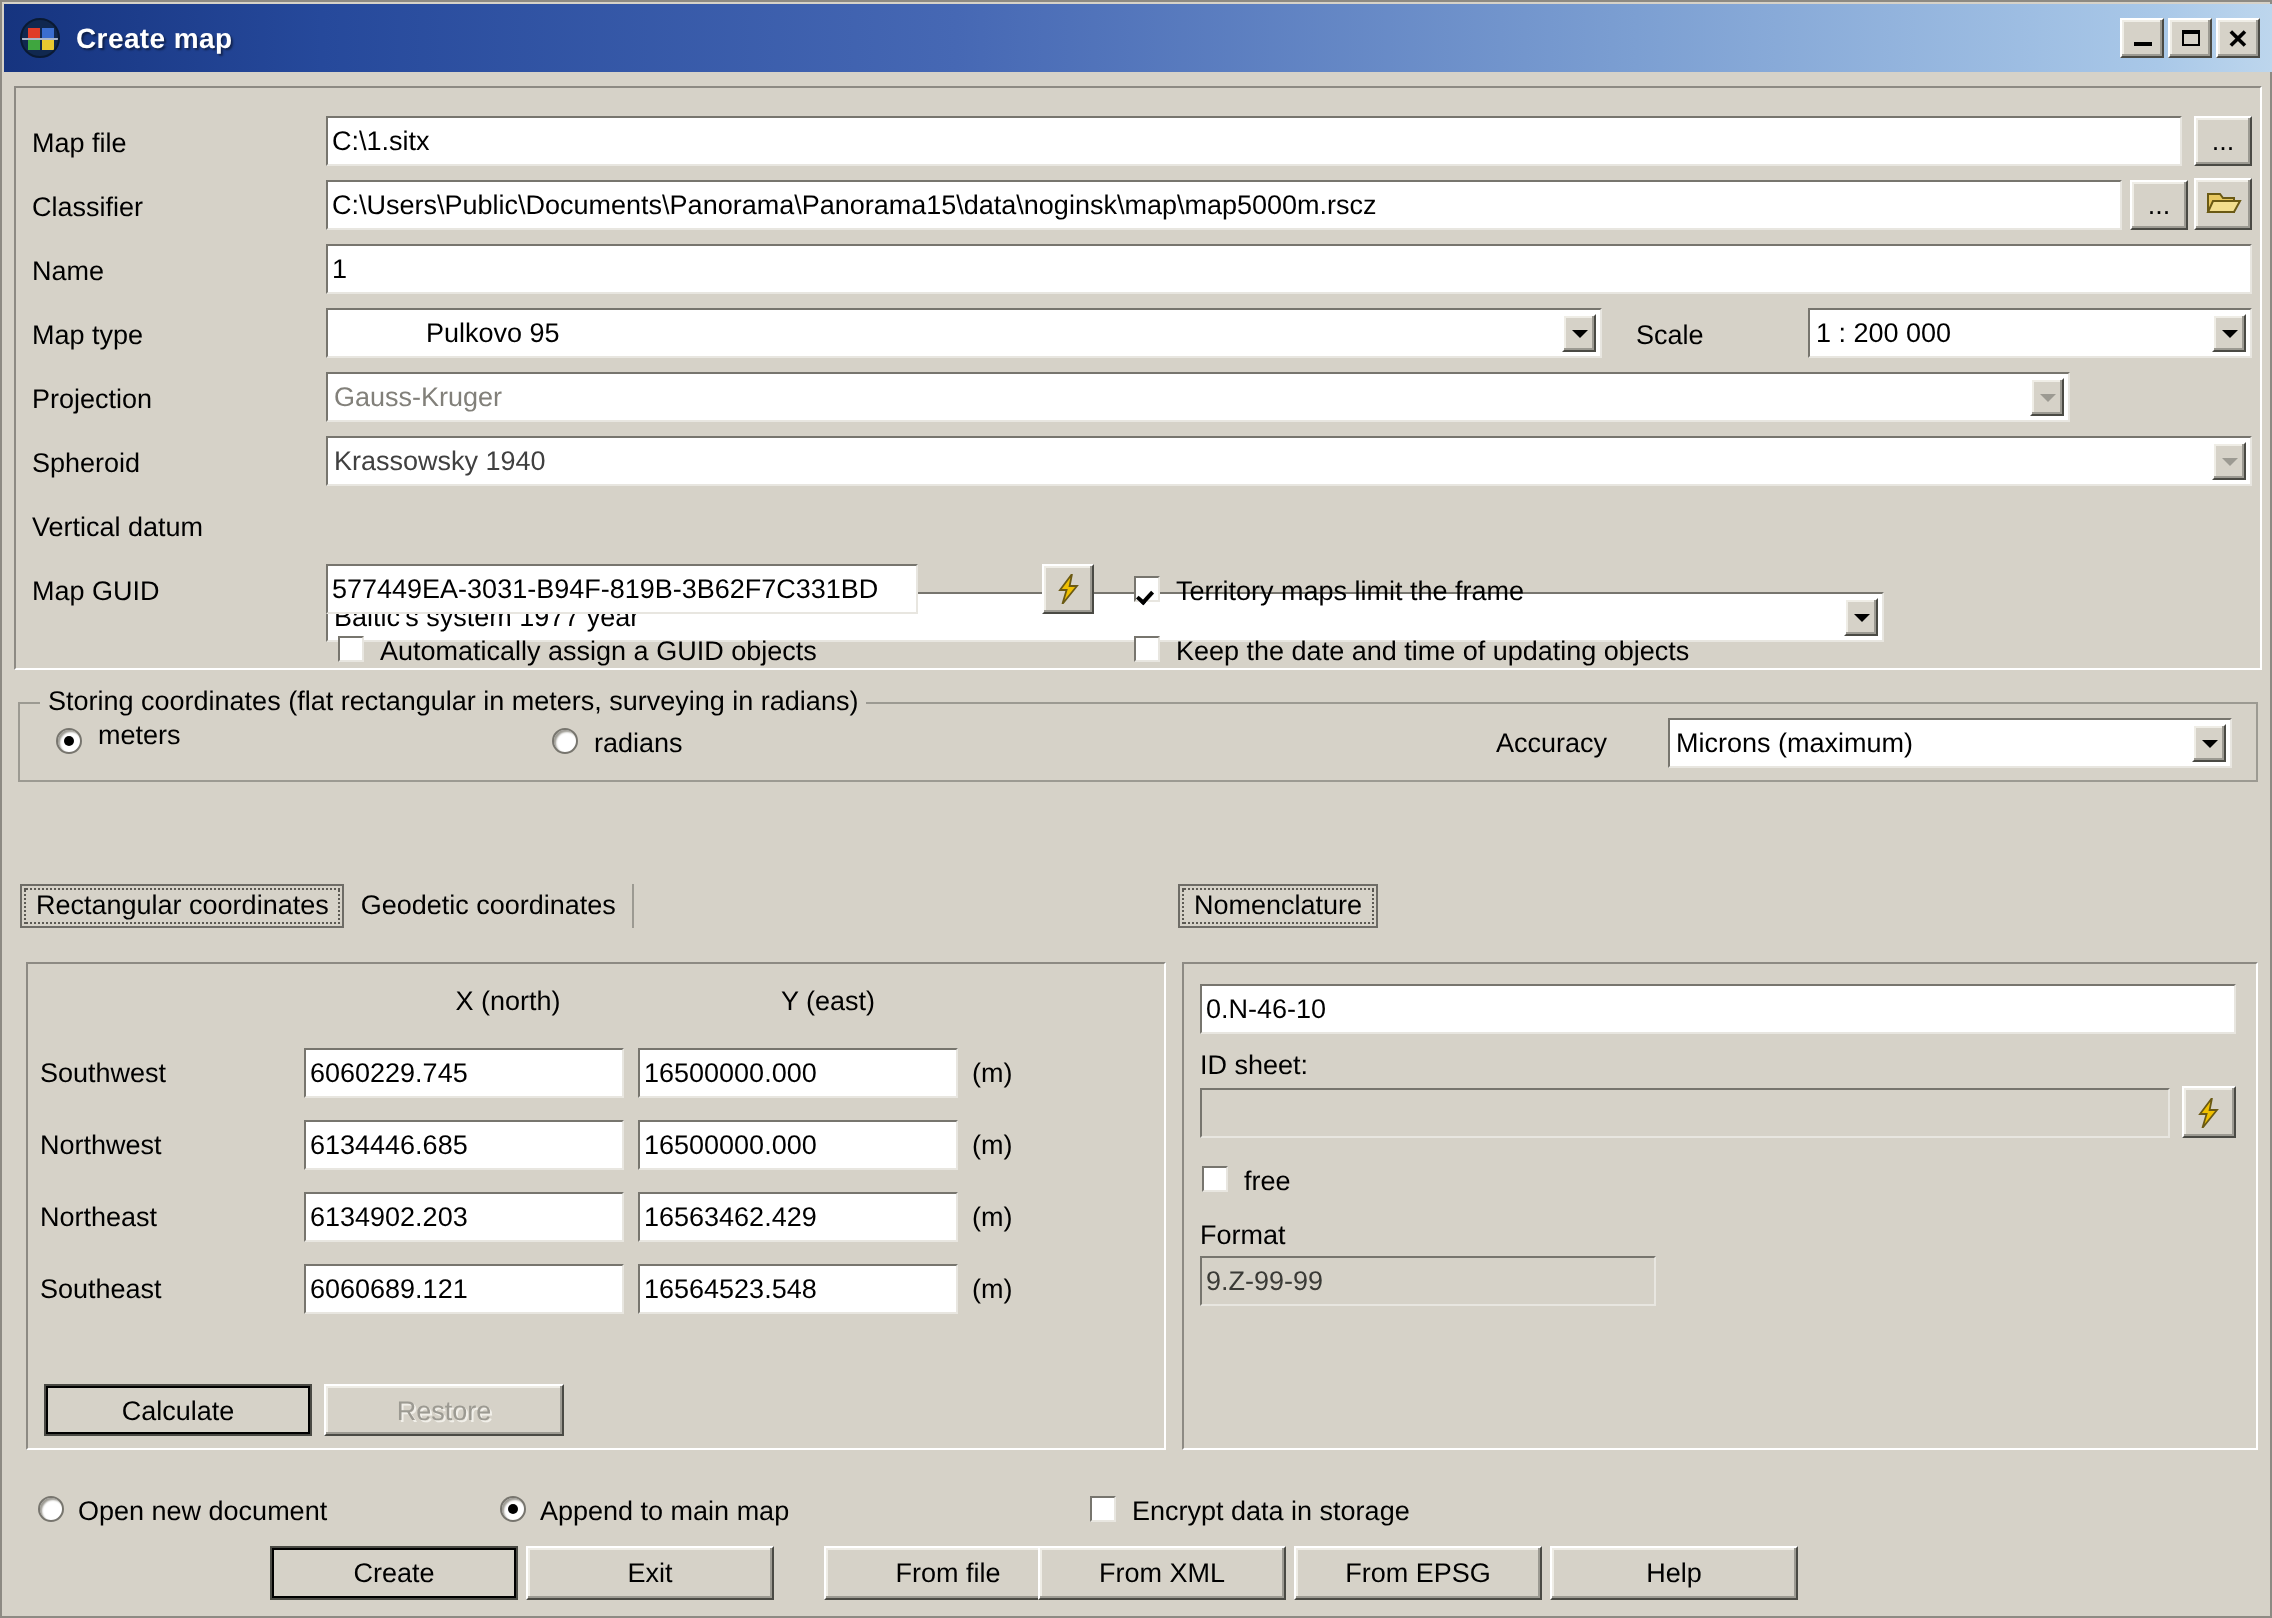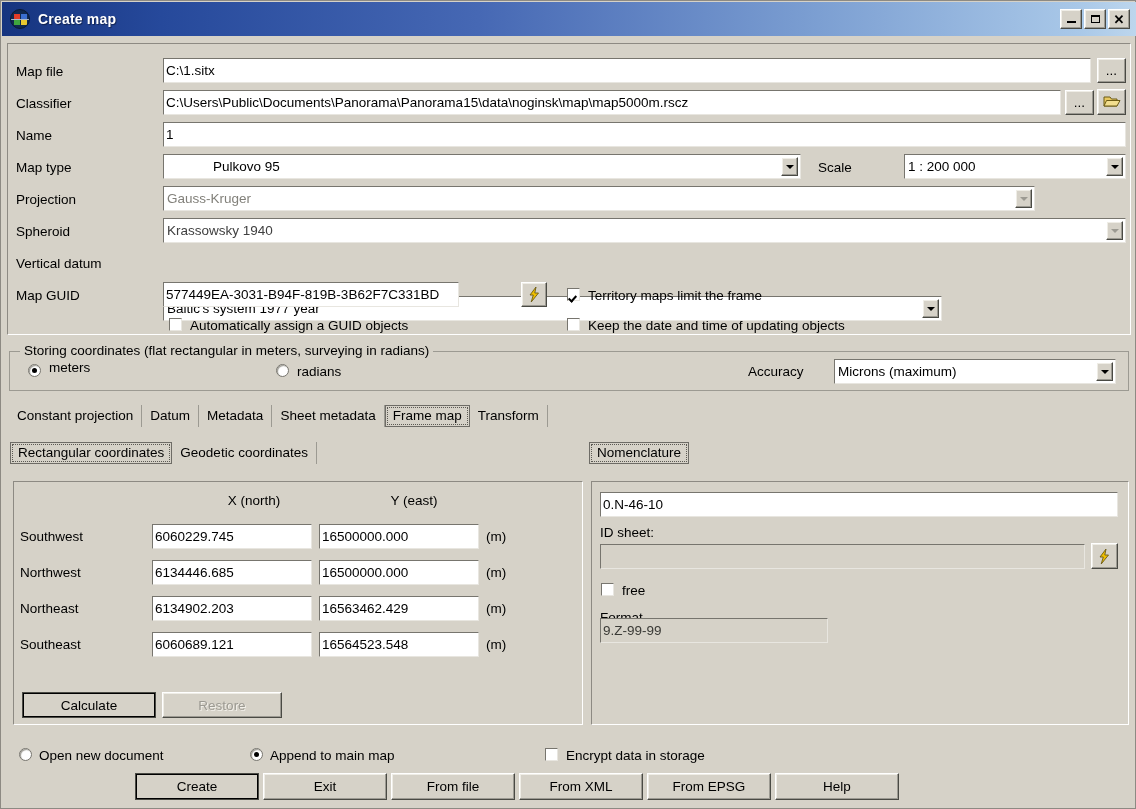--- a/index.html
+++ b/index.html
@@ -371,28 +371,20 @@
 
     <div class="lbl" style="left:738px; top:12px;">Accuracy</div>
     <div class="combo" style="left:824px; top:7px; width:282px; height:25px;">
       <div class="val">Microns (maximum)</div>
       <div class="arrow-btn">
           <span class="tri-down"></span>
         </div>
     </div>
   </div>
 
-  <div class="tabstrip" style="left:8px; top:404px;">
-    <div class="tab">Constant projection</div>
-    <div class="tab">Datum</div>
-    <div class="tab">Metadata</div>
-    <div class="tab">Sheet metadata</div>
-    <div class="tab sel">Frame map</div>
-    <div class="tab">Transform</div>
-  </div>
 
   <div class="tabstrip" style="left:9px; top:441px;">
     <div class="tab sel">Rectangular coordinates</div>
     <div class="tab">Geodetic coordinates</div>
   </div>
   <div class="tabstrip" style="left:588px; top:441px;">
     <div class="tab sel">Nomenclature</div>
   </div>
 
   <div class="panel" style="left:12px; top:480px; width:570px; height:244px;">
@@ -432,32 +424,32 @@
     <div class="iconbtn" style="left:499px; top:61px; width:27px; height:26px;">
       <svg width="11" height="15" viewBox="0 0 11 15">
         <path d="M7 0 L1 8 L4.3 8 L2.2 15 L9.5 6 L5.8 6 Z" fill="#F0C000" stroke="#6b5a14" stroke-width="0.9"></path>
       </svg>
     </div>
 
     <div class="cb" style="left:9px; top:101px;"></div>
     <div class="lbl" style="left:30px; top:101px;">free</div>
 
     <div class="lbl" style="left:8px; top:128px;">Format</div>
-    <div class="inp readonly-gray" style="left:8px; top:136px; width:228px; height:25px;">9.Z-99-99</div>
+    <div class="inp readonly-gray" style="left:8px; top:146px; width:228px; height:25px;">9.Z-99-99</div>
   </div>
 
   <div class="rd" style="left:18px; top:747px;"></div>
   <div class="lbl" style="left:38px; top:747px;">Open new document</div>
 
   <div class="rd checked" style="left:249px; top:747px;"></div>
   <div class="lbl" style="left:269px; top:747px;">Append to main map</div>
 
   <div class="cb" style="left:544px; top:747px;"></div>
   <div class="lbl" style="left:565px; top:747px;">Encrypt data in storage</div>
 
   <div class="btn default" style="left:134px; top:772px; width:124px; height:27px;">Create</div>
   <div class="btn" style="left:262px; top:772px; width:124px; height:27px;">Exit</div>
-  <div class="btn" style="left:390px; top:772px; width:124px; height:27px;">From file</div>
+  <div class="btn" style="left:411px; top:772px; width:124px; height:27px;">From file</div>
   <div class="btn" style="left:518px; top:772px; width:124px; height:27px;">From XML</div>
   <div class="btn" style="left:646px; top:772px; width:124px; height:27px;">From EPSG</div>
   <div class="btn" style="left:774px; top:772px; width:124px; height:27px;">Help</div>
 
 </div>
 
 </body></html>

